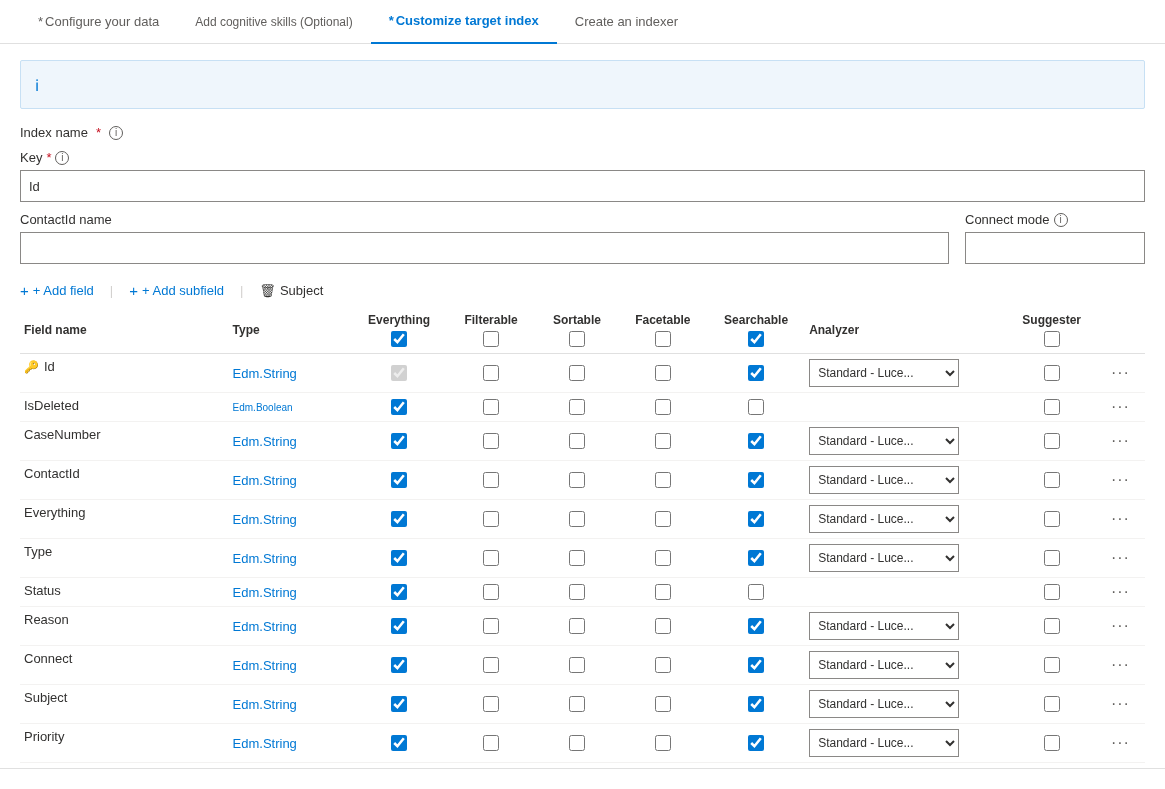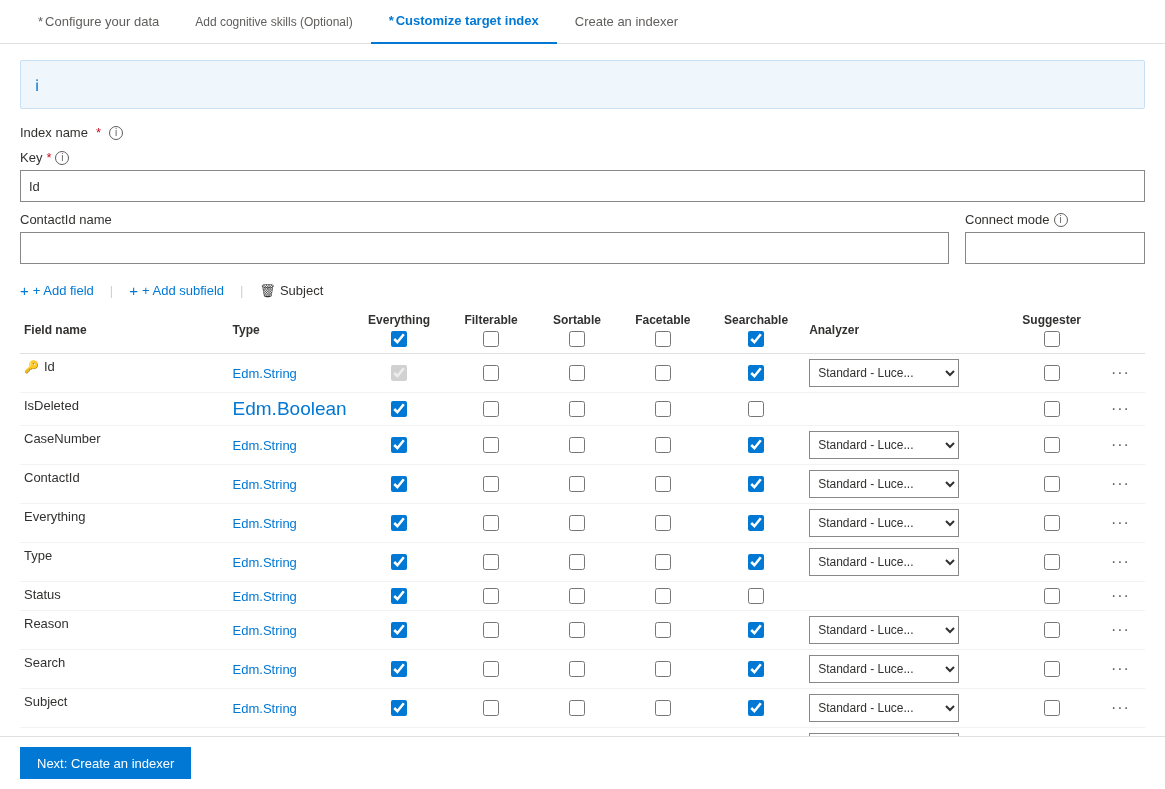--- a/index.html
+++ b/index.html
@@ -167,21 +167,21 @@
             <div style="display: flex; justify-content: center;">
               <input type="checkbox" style="width: 16px; height: 16px; accent-color: rgb(0, 120, 212);">
             </div>
           </td>
           <td style="padding: 5px 4px; text-align: center;"><button style="background: none; border: none; cursor: pointer; color: rgb(96, 94, 92); font-size: 16px; letter-spacing: 1px;">···</button></td>
         </tr>
         <tr style="border-bottom: 1px solid rgb(243, 242, 241);">
           <td style="padding: 5px 4px; display: flex; align-items: center; gap: 5px;">
             <span>IsDeleted</span>
           </td>
-          <td style="padding: 5px 4px; color: rgb(0, 120, 212); font-size: 19px;">Edm.Boolean</td>
+          <td style="padding: 5px 4px; color: rgb(0, 120, 212); font-size: 10px;">Edm.Boolean</td>
           <td style="padding: 5px 4px; text-align: center;">
             <div style="display: flex; justify-content: center;">
               <input type="checkbox" checked="" style="width: 16px; height: 16px; accent-color: rgb(0, 120, 212);">
             </div>
           </td>
           <td style="padding: 5px 4px; text-align: center;">
             <div style="display: flex; justify-content: center;">
               <input type="checkbox" style="width: 16px; height: 16px; accent-color: rgb(0, 120, 212);">
             </div>
           </td>
@@ -431,21 +431,21 @@
           <td style="padding: 5px 4px;"><select style="width: 150px; height: 28px; border: 1px solid rgb(138, 136, 134); font-size: 12px; color: rgb(50, 49, 48); padding: 0px 4px; background: rgb(255, 255, 255);"><option value="Standard - Luce...">Standard - Luce...</option><option value="None">None</option><option value="Custom...">Custom...</option></select></td>
           <td style="padding: 5px 4px; text-align: center;">
             <div style="display: flex; justify-content: center;">
               <input type="checkbox" style="width: 16px; height: 16px; accent-color: rgb(0, 120, 212);">
             </div>
           </td>
           <td style="padding: 5px 4px; text-align: center;"><button style="background: none; border: none; cursor: pointer; color: rgb(96, 94, 92); font-size: 16px; letter-spacing: 1px;">···</button></td>
         </tr>
         <tr style="border-bottom: 1px solid rgb(243, 242, 241);">
           <td style="padding: 5px 4px; display: flex; align-items: center; gap: 5px;">
-            <span>Search</span>
+            <span>Connect</span>
           </td>
           <td style="padding: 5px 4px; color: rgb(0, 120, 212); font-size: 13px;">Edm.String</td>
           <td style="padding: 5px 4px; text-align: center;">
             <div style="display: flex; justify-content: center;">
               <input type="checkbox" checked="" style="width: 16px; height: 16px; accent-color: rgb(0, 120, 212);">
             </div>
           </td>
           <td style="padding: 5px 4px; text-align: center;">
             <div style="display: flex; justify-content: center;">
               <input type="checkbox" style="width: 16px; height: 16px; accent-color: rgb(0, 120, 212);">
@@ -548,14 +548,13 @@
               <input type="checkbox" style="width: 16px; height: 16px; accent-color: rgb(0, 120, 212);">
             </div>
           </td>
           <td style="padding: 5px 4px; text-align: center;"><button style="background: none; border: none; cursor: pointer; color: rgb(96, 94, 92); font-size: 16px; letter-spacing: 1px;">···</button></td>
         </tr>
       </tbody>
   </table>
 </div>
 
 <div style="position:fixed; bottom:0; left:0; right:0; background:#fff; border-top:1px solid #e0e0e0; padding:10px 20px; display:flex; align-items:center; gap:12px;">
-  <button style="height:32px; padding:0 16px; border:1px solid #0078d4; color:#fff; background:#0078d4; cursor:pointer; font-size:13px;">Next: Create an indexer</button>
 </div>
 
 </body></html>

